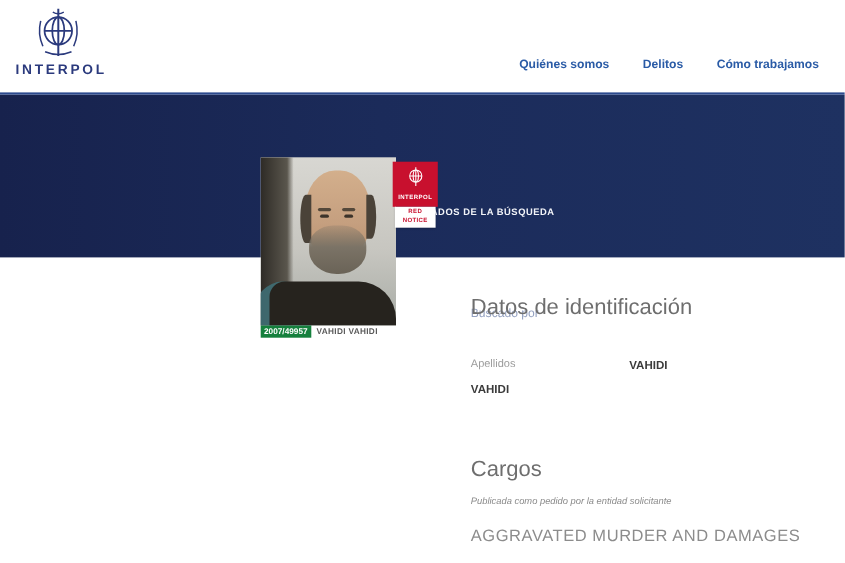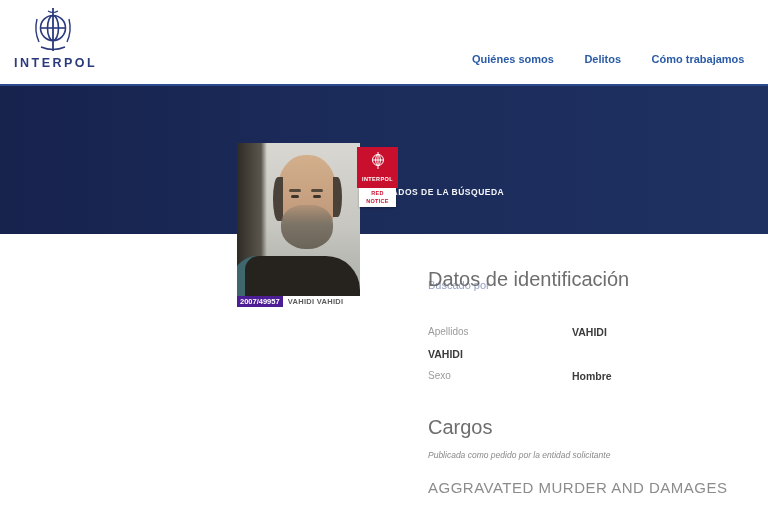--- a/index.html
+++ b/index.html
@@ -72,21 +72,21 @@
 
   
   .badge { position:absolute; left:357px; top:147px; width:41px; text-align:center; }
   .badge-red { width:41px; height:41px; background:#c8102e; padding-top:4px; }
   .badge-org { display:block; color:#ffffff; font-size:5.5px; font-weight:bold; letter-spacing:.4px; margin-top:1px; }
   .badge-white { width:37px; margin:0 auto; background:#ffffff; padding:2px 0 2px 0; box-shadow:0 1px 2px rgba(0,0,0,.3); }
   .badge-type { display:block; color:#c8102e; font-size:5.5px; font-weight:bold; line-height:1.4; letter-spacing:.3px; }
 
   
   .caption { position:absolute; left:237px; top:297px; font-size:7.5px; white-space:nowrap; }
-  .caption-id { background:#4c1d95; color:#ffffff; padding:1px 3px; font-weight:bold; }
+  .caption-id { background:#15803d; color:#ffffff; padding:1px 3px; font-weight:bold; }
   .caption-name { color:#5a5a5a; margin-left:3px; font-weight:bold; letter-spacing:.3px; }
 
   
   .section-title { position:absolute; left:428px; color:#6e6e6e; font-size:20px; font-weight:normal; }
   .identity-title { top:268px; }
   .identity-rows { position:absolute; left:428px; top:326px; width:300px; }
   .id-row { display:flex; margin-bottom:10px; height:12px; }
   .id-label { width:144px; color:#9b9b9b; font-size:10px; }
   .id-value { color:#3b3b3b; font-size:10.5px; font-weight:bold; }
 
@@ -179,21 +179,17 @@
 <h2 class="section-title identity-title">Datos de identificación</h2>
 
 <div class="identity-rows">
   <div class="id-row">
     <span class="id-label">Apellidos</span>
     <span class="id-value">VAHIDI</span>
   </div>
   <div class="id-row">
     <span class="id-value">VAHIDI</span>
   </div>
-  <div class="id-row">
-    <span class="id-label">Sexo</span>
-    <span class="id-value">Hombre</span>
-  </div>
 </div>
 
 <h2 class="section-title charges-title">Cargos</h2>
 <div class="charges-note">Publicada como pedido por la entidad solicitante</div>
 <div class="charge-item">AGGRAVATED MURDER AND DAMAGES</div>
 
 </body></html>

